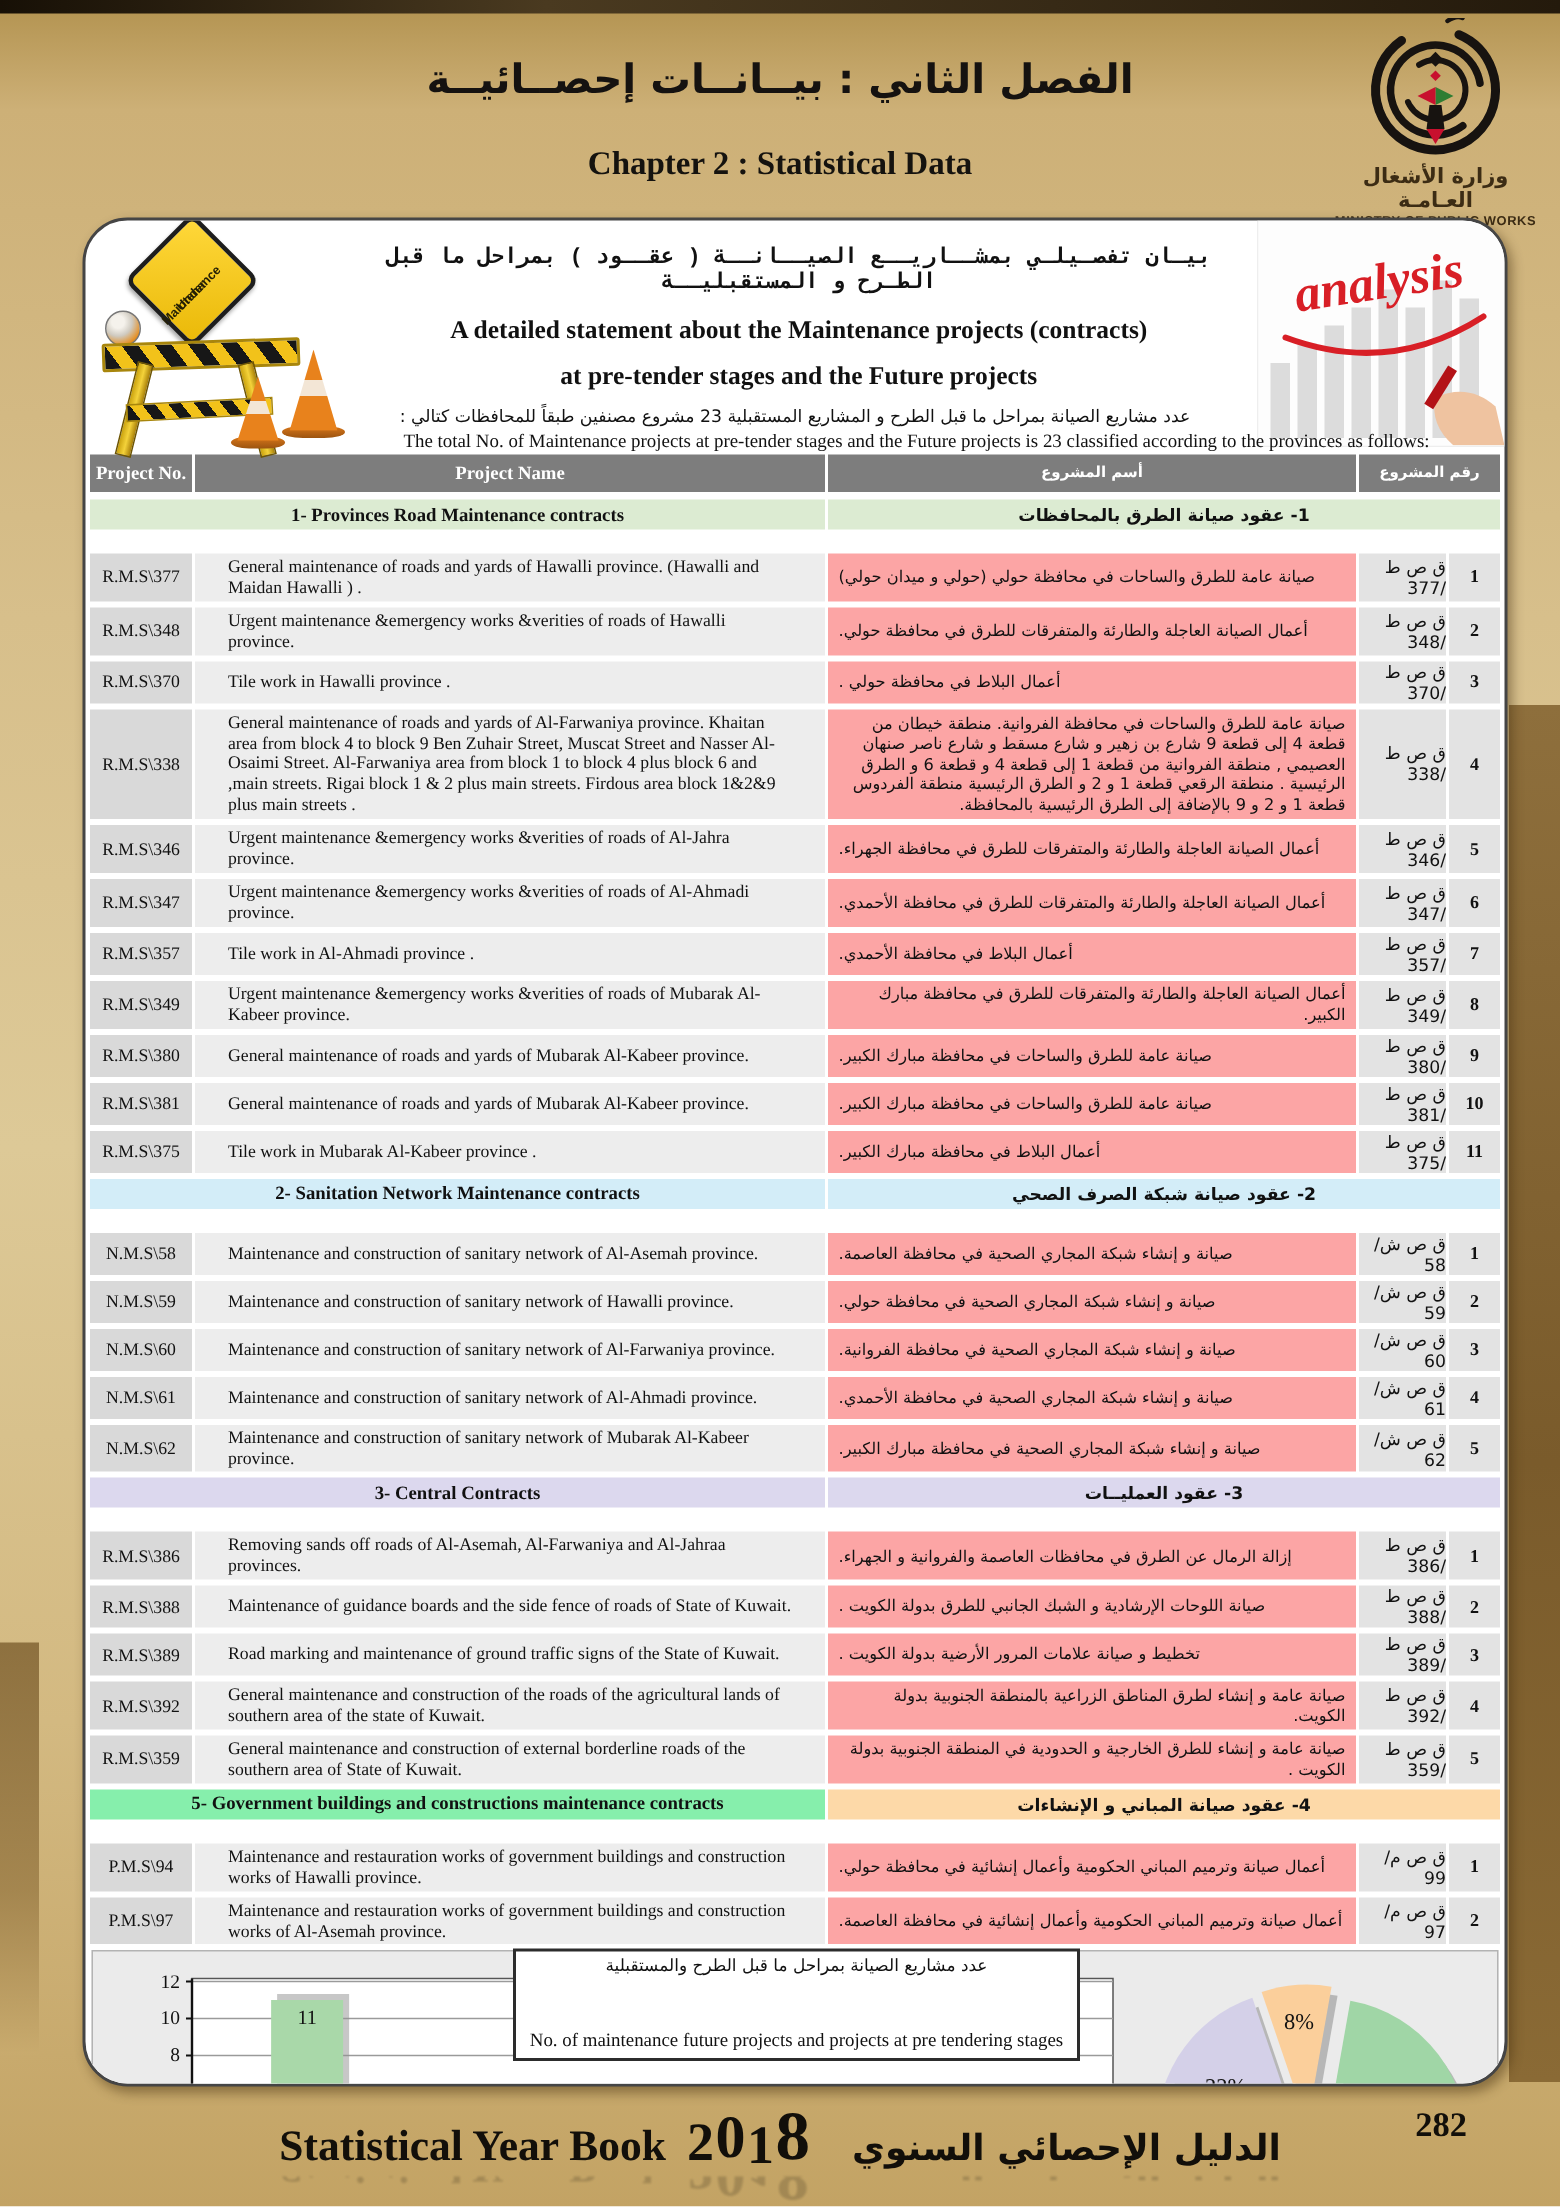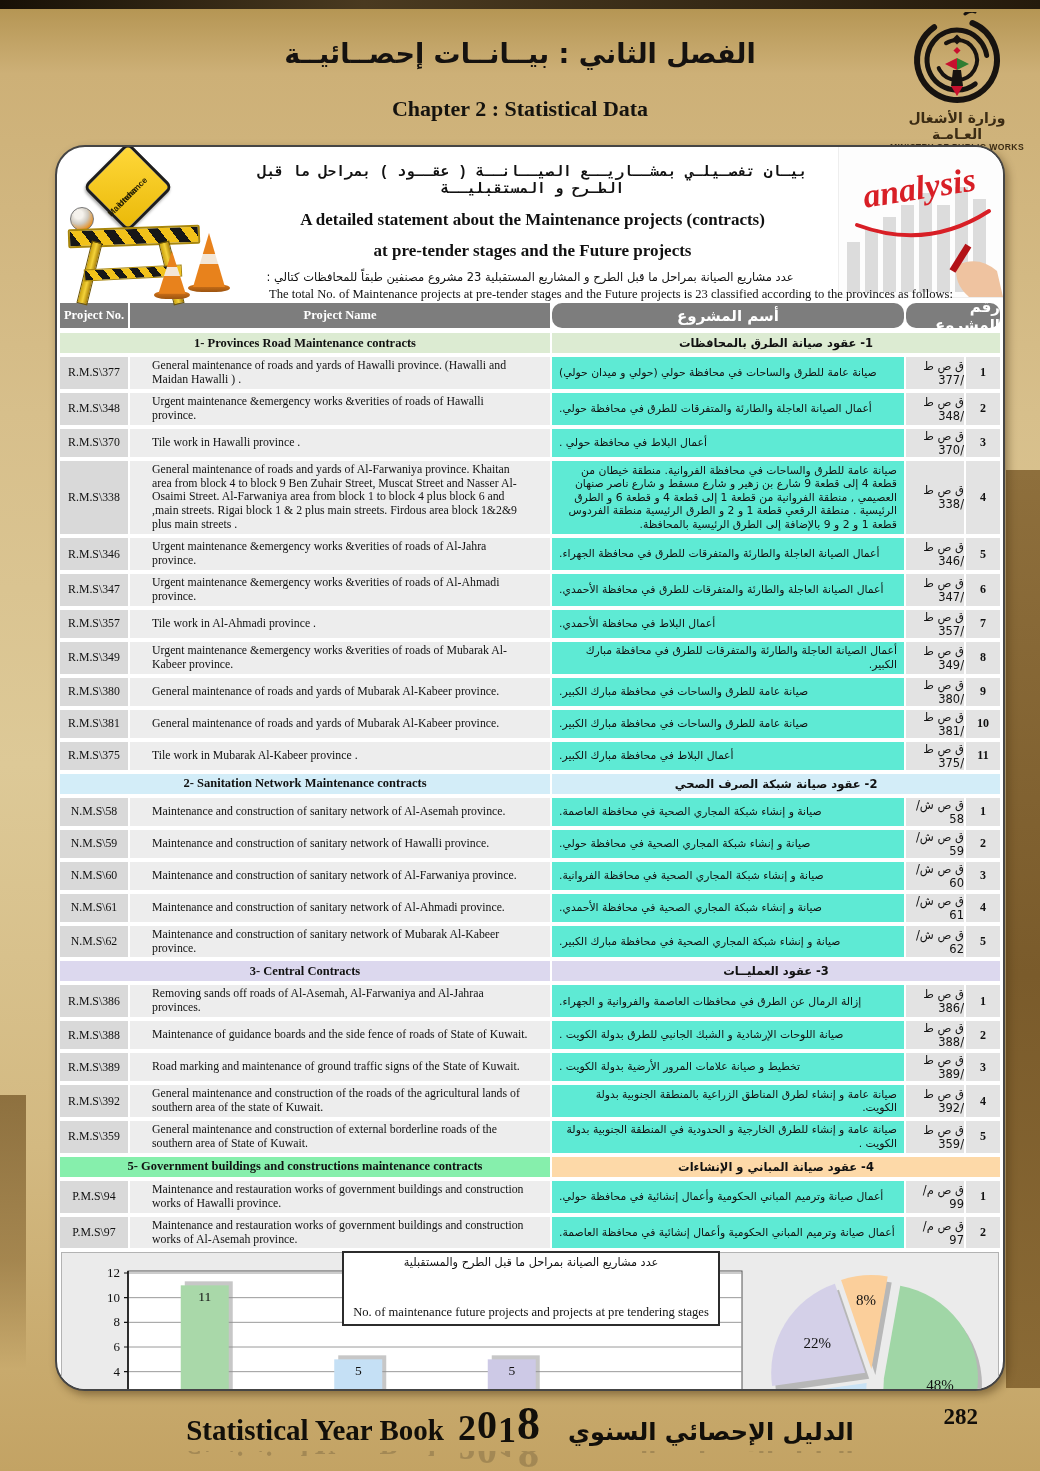--- a/index.html
+++ b/index.html
@@ -63,30 +63,30 @@
   
   .analysis{position:absolute;right:-3px;top:0;width:164px;height:150px;background:#fdfdfd;
     border-top-right-radius:26px;overflow:hidden;z-index:0;border-left:1px solid #eee;border-bottom:1px solid #eee;}
   .analysis svg{display:block;}
 
   
   .tbl{flex:none;}
   .thead{display:grid;grid-template-columns:68px 1fr 352px 94px;gap:2px;margin-bottom:5px;}
   .thead div{background:#7d7d7d;color:#fff;font-weight:bold;font-size:12.5px;height:25px;
     display:flex;align-items:center;justify-content:center;}
-  .thead .h-ar{font-family:"DejaVu Sans",sans-serif;font-size:15px;border-radius:10px;}
-  .srow{display:grid;grid-template-columns:490px 1fr;gap:2px;margin-bottom:4px;text-align:center;}
+  .thead .h-ar{font-family:"DejaVu Sans",sans-serif;font-size:10px;}
+  .srow{display:grid;grid-template-columns:490px 1fr;gap:2px;margin-bottom:16px;text-align:center;}
   .srow div{height:20px;display:flex;align-items:center;justify-content:center;font-weight:bold;}
   .srow .s-en{font-size:12.5px;}
   .srow .s-ar{font-family:"DejaVu Sans",sans-serif;font-size:11.5px;}
   .trow{display:grid;grid-template-columns:68px 1fr 352px 58px 34px;gap:2px;margin-bottom:4px;}
   .trow>div{display:flex;align-items:center;}
   .c-no{background:#d9d9d9;justify-content:center;font-size:11.8px;min-height:23px;}
   .c-en{background:#ededed;font-size:11.8px;line-height:1.18;padding:2px 22px;text-align:left;}
-  .c-ar{background:#5eead4;font-family:"DejaVu Sans",sans-serif;font-size:10.8px;line-height:1.25;
+  .c-ar{background:#fca5a5;font-family:"DejaVu Sans",sans-serif;font-size:10.8px;line-height:1.25;
     padding:2px 7px;justify-content:flex-end;text-align:right;direction:rtl;}
   .c-code{background:#e3e3e3;justify-content:center;font-size:11.5px;direction:rtl;font-family:"DejaVu Sans",sans-serif;}
   .c-idx{background:#e3e3e3;justify-content:center;font-weight:bold;font-size:12px;}
 
   
   .charts{position:relative;margin:auto 1px 14px;height:246px;background:#ebebeb;border:1px solid #b3b3b3;
     display:flex;flex:none;}
   .chart-title{position:absolute;left:280px;top:-2px;width:378px;box-sizing:border-box;background:#fff;
     border:2px solid #2c2c2c;z-index:5;text-align:center;padding:3px 4px 4px;}
   .chart-title .t-ar{font-family:"DejaVu Sans",sans-serif;font-size:11.3px;}

